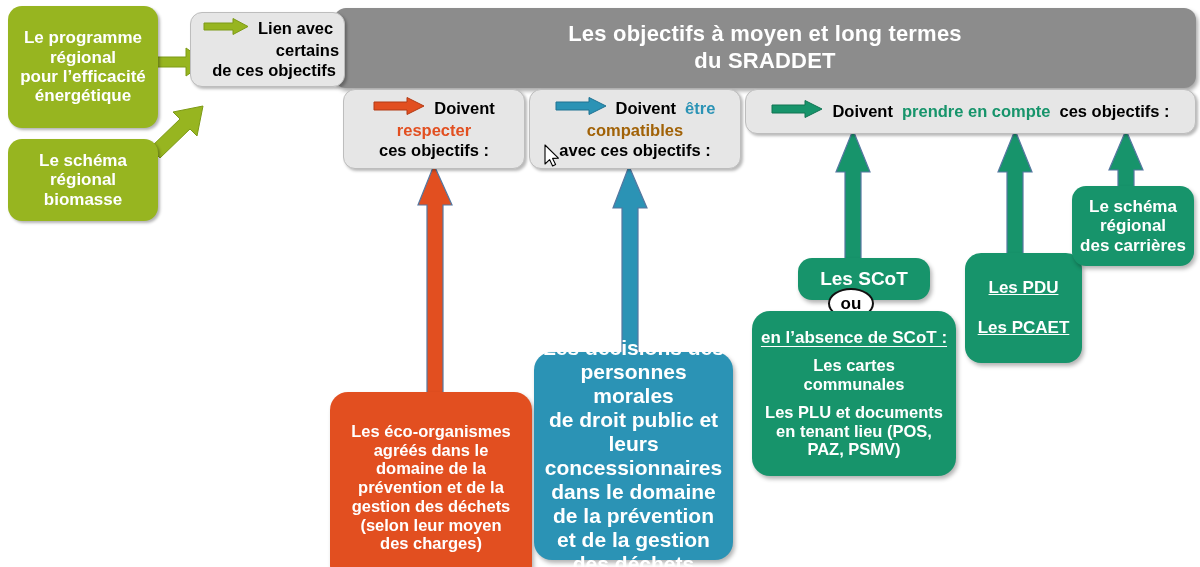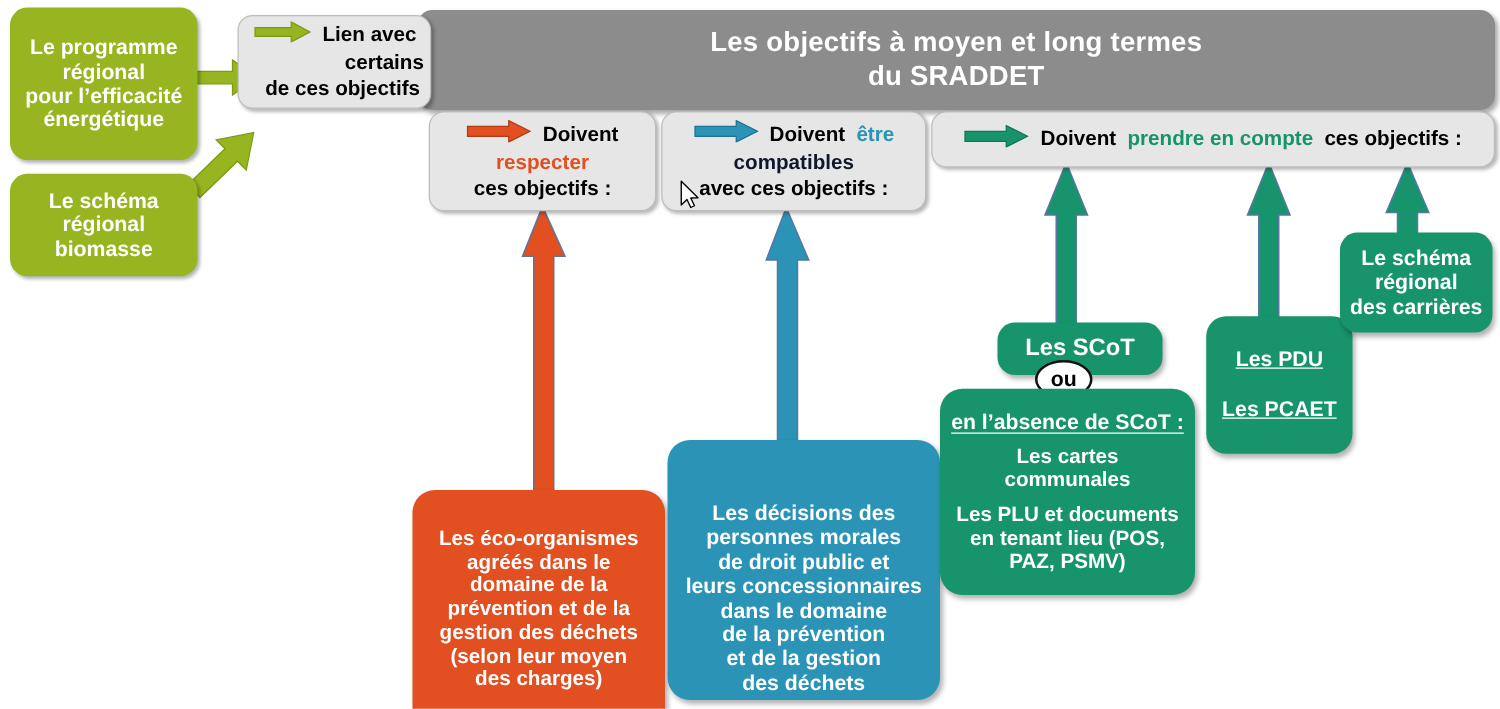--- a/index.html
+++ b/index.html
@@ -147,21 +147,21 @@
     <div class="ln">
       <span>
         <svg width="52" height="18" viewBox="0 0 52 18" aria-hidden="true">
           <path d="M1,5 L34,5 L34,0.5 L51,9 L34,17.5 L34,13 L1,13 Z" fill="#2b93b5" stroke="#1f7292" stroke-width="1"></path>
         </svg>
       </span>
       <span>Doivent </span>
         <span style="color:#2b93b5;">être</span>
     </div>
     <div class="ln">
-      <span style="color:#0f172a;">compatibles</span>
+      <span style="color:#a16207;">compatibles</span>
     </div>
     <div class="ln">
       <span>avec ces objectifs :</span>
     </div>
   </div>
 
   <div class="box legend" style="left:745px;top:89px;width:451px;height:45px;padding:3px 8px;">
     <div class="ln">
       <span>
         <svg width="52" height="18" viewBox="0 0 52 18" aria-hidden="true">
@@ -177,21 +177,21 @@
   <div class="box orange" style="left:330px;top:392px;width:202px;height:191px;font-size:16.5px;padding:4px 6px;">
     <p class="p">Les éco-organismes</p>
     <p class="p">agréés dans le</p>
     <p class="p">domaine de la</p>
     <p class="p">prévention et de la</p>
     <p class="p">gestion des déchets</p>
     <p class="p">(selon leur moyen</p>
     <p class="p">des charges)</p>
   </div>
 
-  <div class="box teal" style="left:534px;top:352px;width:218px;height:208px;font-size:17px;padding:4px 5px;justify-content:flex-end;">
+  <div class="box teal" style="left:534px;top:352px;width:199px;height:208px;font-size:21px;padding:4px 5px;">
     <p class="p">Les décisions des</p>
     <p class="p">personnes morales</p>
     <p class="p">de droit public et</p>
     <p class="p">leurs concessionnaires</p>
     <p class="p">dans le domaine</p>
     <p class="p">de la prévention</p>
     <p class="p">et de la gestion</p>
     <p class="p">des déchets</p>
   </div>
 

